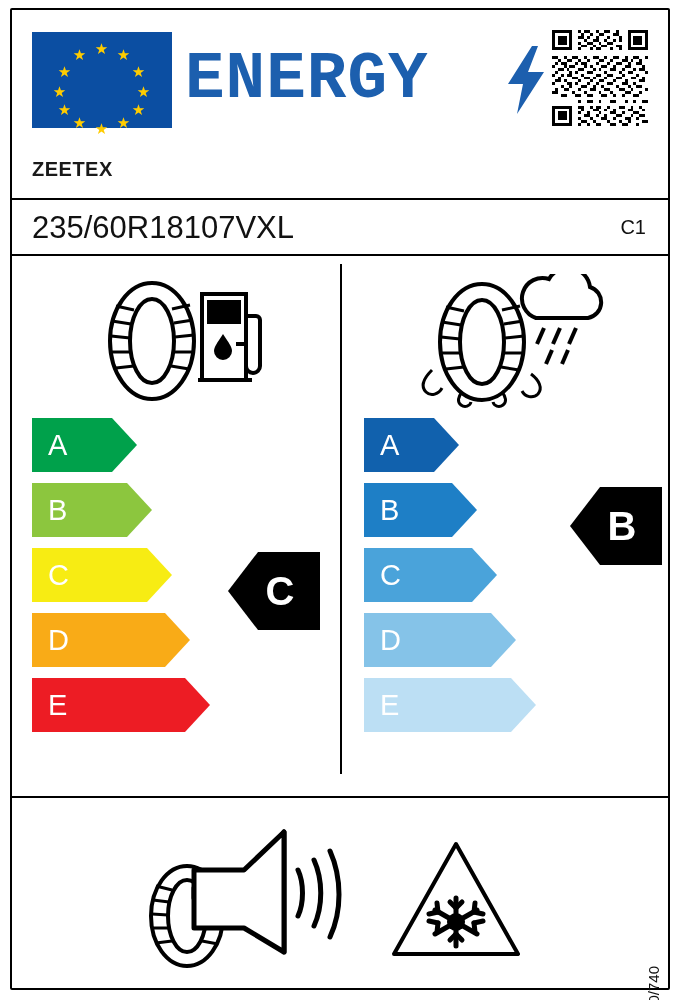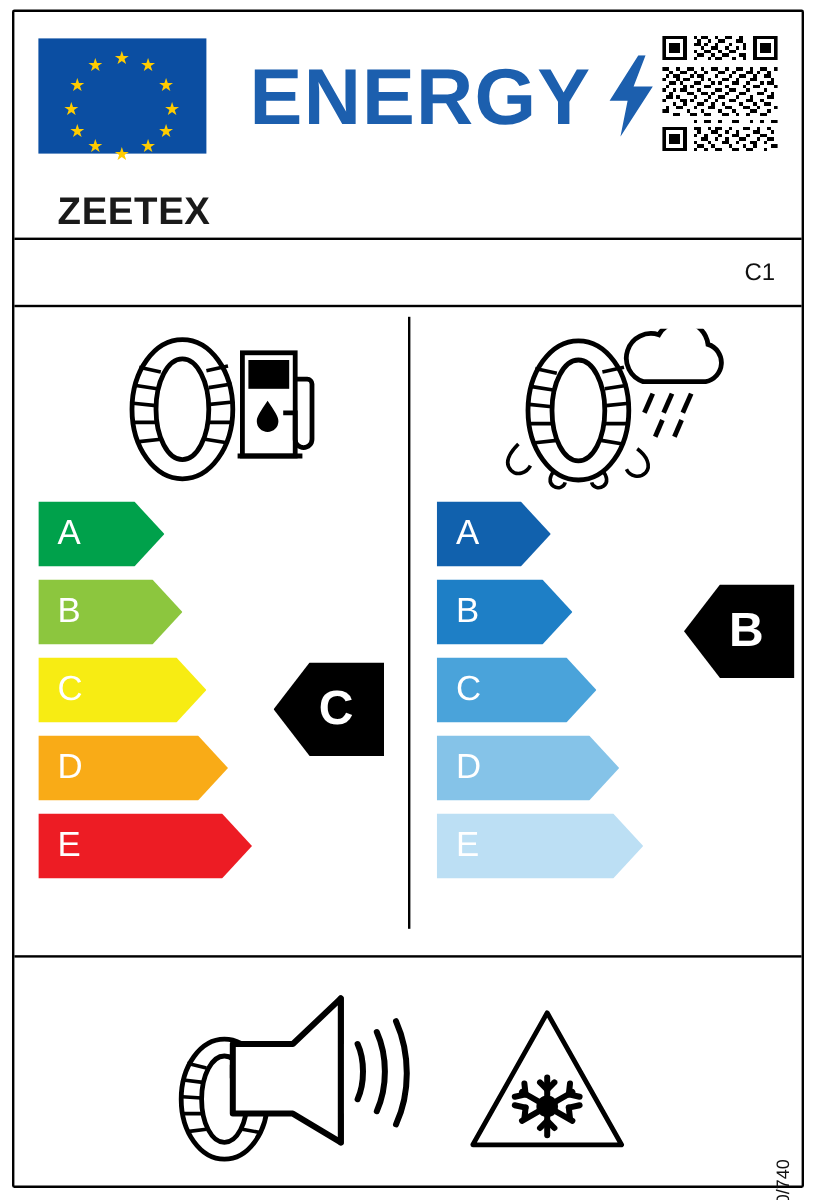--- a/index.html
+++ b/index.html
@@ -45,27 +45,27 @@
     position: absolute;
     color: #ffcc00;
     font-size: 15px;
     line-height: 15px;
     width: 15px;
     height: 15px;
     text-align: center;
   }
   .energy-word {
     position: absolute;
-    left: 196px;
+    left: 173px;
     top: 32px;
     font-size: 66px;
     font-weight: bold;
     letter-spacing: 1px;
     color: #1c5fae;
-    font-family: Liberation Sans, sans-serif;
+    font-family: Liberation Mono, monospace;
   }
   .bolt {
     position: absolute;
     left: 494px;
     top: 36px;
     width: 40px;
     height: 68px;
   }
   .qr {
     position: absolute;
@@ -73,25 +73,24 @@
     top: 20px;
     width: 96px;
     height: 96px;
   }
 
   
   .brand {
     position: absolute;
     left: 20px;
     top: 148px;
-    font-size: 32px;
+    font-size: 20px;
     font-weight: bold;
     letter-spacing: 0.5px;
     color: #1a1a1a;
-    margin-left: 16px;
   }
   .rule {
     position: absolute;
     background: #000;
     height: 2px;
   }
   .rule-under-brand {
     left: 0; top: 188px; width: 100%; height: 2px;
   }
   .tyre-size {
@@ -435,20 +434,21 @@
           <rect x="15" y="32" width="2" height="1"></rect>
           <rect x="20" y="32" width="2" height="1"></rect>
           <rect x="24" y="32" width="2" height="1"></rect>
           <rect x="29" y="32" width="1" height="1"></rect>
       </g>
     </svg>
   </div>
 
   <div class="brand">ZEETEX</div>
   <div class="rule rule-under-brand"></div>
+  <div class="tyre-size">235/60R18107VXL</div>
   <div class="class-code">C1</div>
   <div class="rule rule-under-size"></div>
 
   <div class="mid">
     <div class="divider-v"></div>
 
     <svg class="pictogram" style="left:78px; top:20px;" width="180" height="130" viewBox="0 0 180 130">
 
       <g>
         <ellipse cx="62" cy="65" rx="42" ry="58" fill="#fff" stroke="#000" stroke-width="4"></ellipse>

